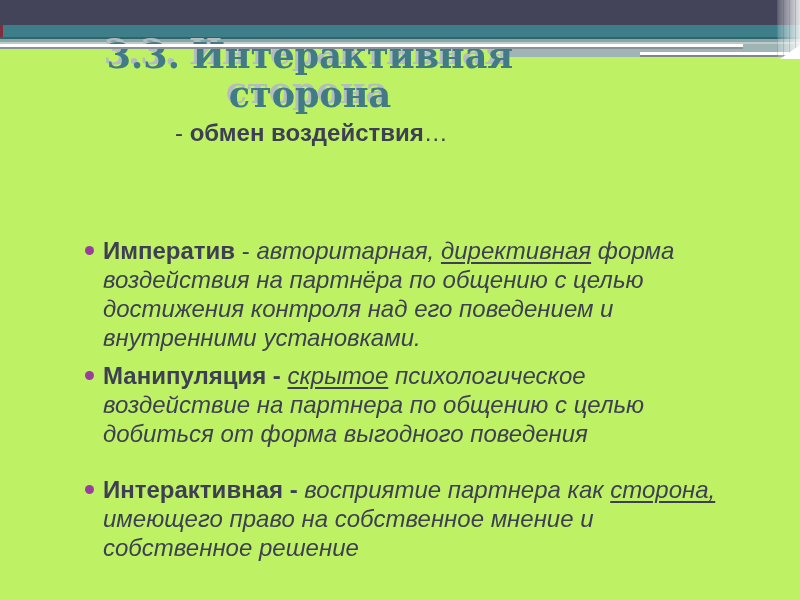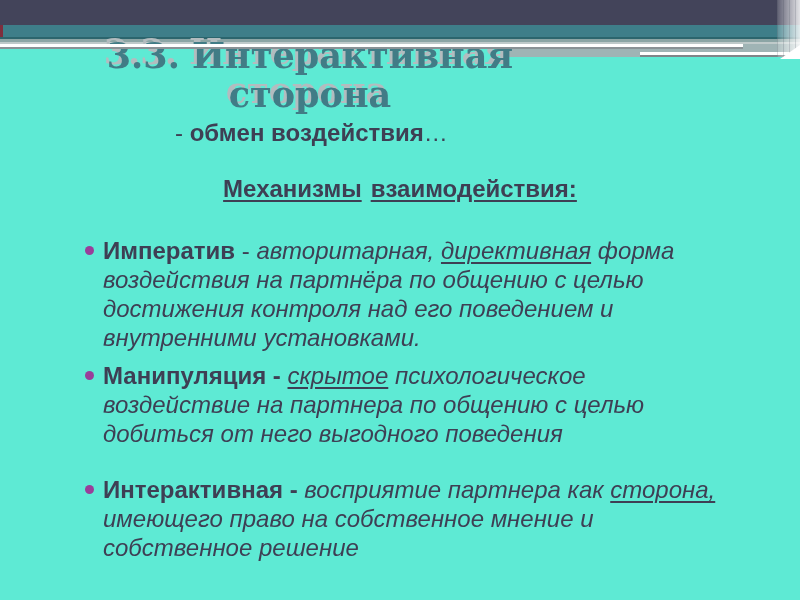--- a/index.html
+++ b/index.html
@@ -1,21 +1,21 @@
 <!DOCTYPE html>
 <html style="--navy: #43445A; --teal: #3E7E89; --dkteal: #2C656D; --sage: #8BA5A5; --lightsage: #BFCACA; --grayline: #8A9296; --band: #9FB4B5; --maroon: #7E2E3D; --titleteal: #417C86; --titleshadow: #B3BCBF; --text: #3E3F54; --accent: #993E9A;"><head>
 <meta charset="utf-8">
 <style>
   :root{
     --navy:#43445A; --teal:#3E7E89; --dkteal:#2C656D; --sage:#8BA5A5;
     --lightsage:#BFCACA; --grayline:#8A9296; --band:#9FB4B5; --maroon:#7E2E3D;
     --titleteal:#417C86; --titleshadow:#B3BCBF; --text:#3E3F54; --accent:#993E9A;
   }
   html,body{margin:0;padding:0;background:#fff;}
-  .slide{position:relative;width:800px;height:600px;background:#5eead4;overflow:hidden;
+  .slide{position:relative;width:800px;height:600px;background:#bef264;overflow:hidden;
          font-family:"Liberation Sans",sans-serif;}
   .abs{position:absolute;}
   .bar-navy{top:0;left:0;width:800px;height:25px;background:var(--navy);z-index:2;}
   .bar-teal{top:25px;left:0;width:800px;height:12px;background:var(--teal);z-index:2;}
   .notch{top:25px;left:0;width:3px;height:12px;background:var(--maroon);z-index:4;}
   .line-dkteal{top:37px;left:0;width:800px;height:2px;background:var(--dkteal);z-index:2;}
   .band-sage{top:39px;left:0;width:800px;height:3px;background:var(--sage);z-index:2;}
   .band-light{top:42px;left:0;width:800px;height:2px;background:var(--lightsage);z-index:2;}
   .band-right{top:37px;left:505px;width:295px;height:20px;background:var(--band);z-index:1;}
   .hline{z-index:5;}
@@ -67,28 +67,27 @@
   <div class="abs corner-strip"></div>
   <div class="abs corner-fold"></div>
 
   <div class="abs title">
     <div>3.3. Интерактивная</div>
     <div>сторона</div>
   </div>
 
   <div class="abs subtitle"><span class="plain">- </span><span class="b">обмен воздействия</span><span class="plain">…</span></div>
 
-  <div class="abs heading"><span class="u">Механизмы</span><span class="u u2">взаимодействия:</span></div>
 
   <ul class="abs bullets">
     <li class="gap-s"><span class="dot"></span><span class="b">Императив</span><span class="plain"> - </span><span class="i">авторитарная, </span><span class="i u">директивная</span><span class="i"> форма
 воздействия на партнёра по общению с целью
 достижения контроля над его поведением и
 внутренними установками.</span></li>
     <li class="gap-l"><span class="dot"></span><span class="b">Манипуляция - </span><span class="plain"></span><span class="i"></span><span class="i u">скрытое</span><span class="i"> психологическое
 воздействие на партнера по общению с целью
-добиться от него выгодного поведения</span></li>
+добиться от форма выгодного поведения</span></li>
     <li><span class="dot"></span><span class="b">Интерактивная - </span><span class="plain"></span><span class="i">восприятие партнера как </span><span class="i u">сторона,</span><span class="i">
 имеющего право на собственное мнение и
 собственное решение</span></li>
   </ul>
 
 </div>
 
 </body></html>

